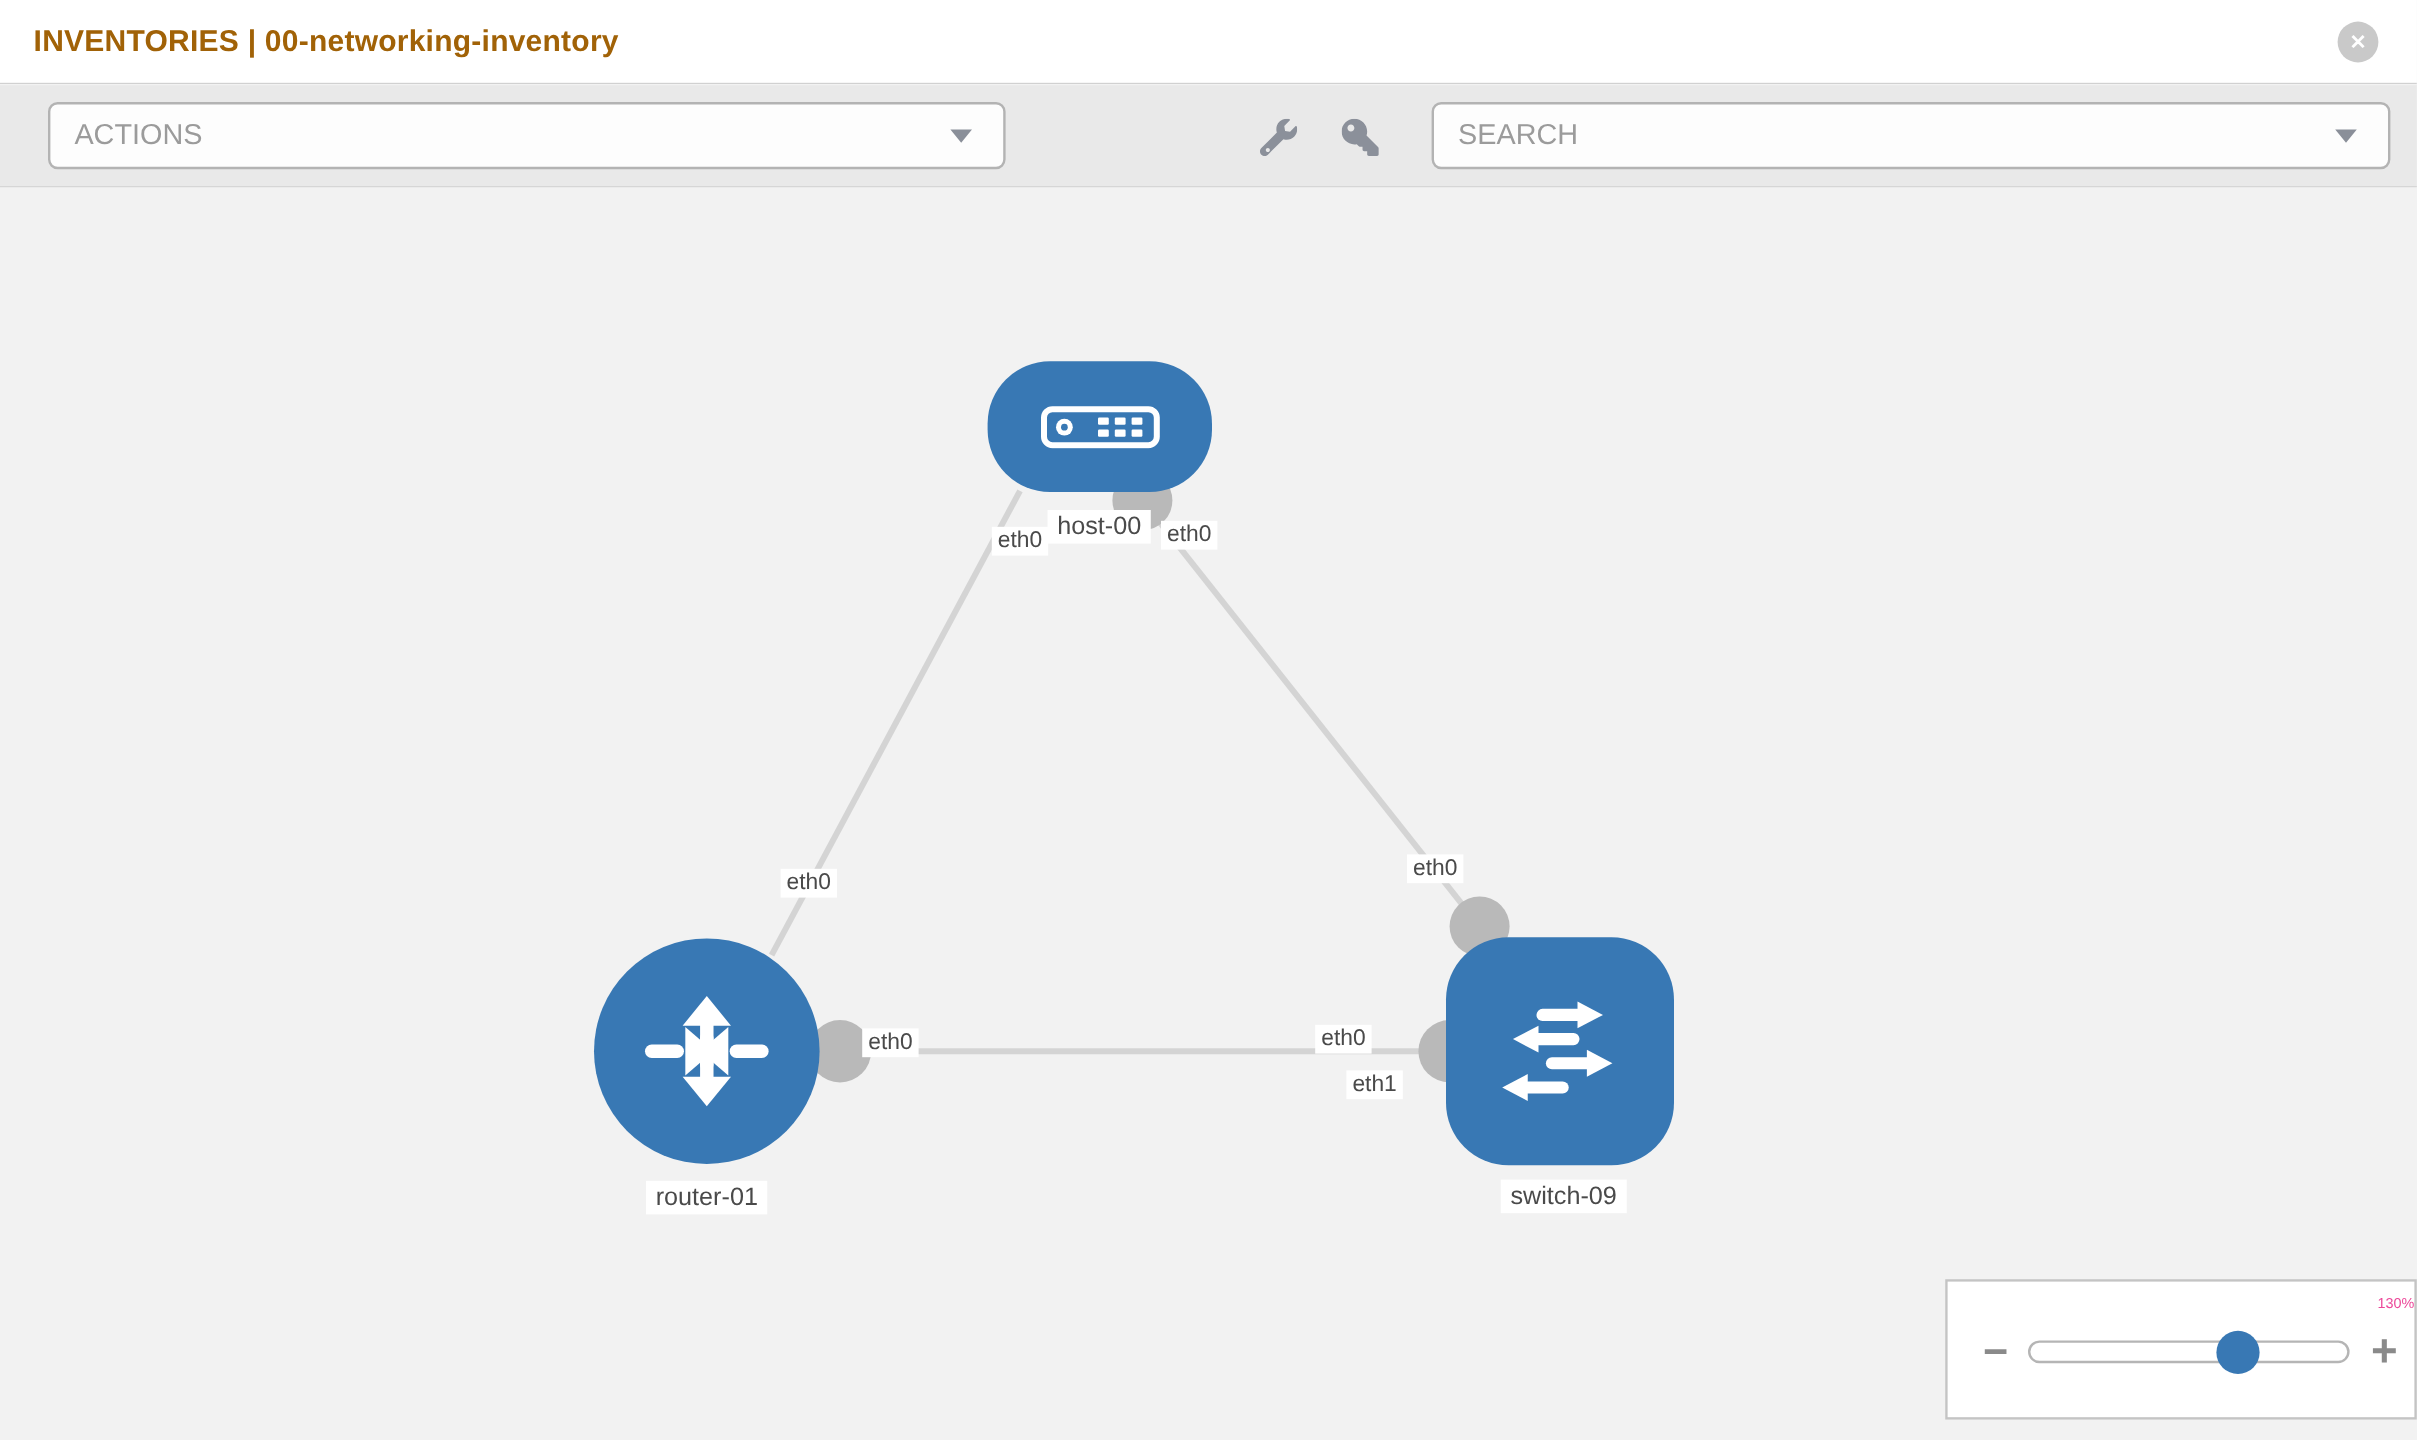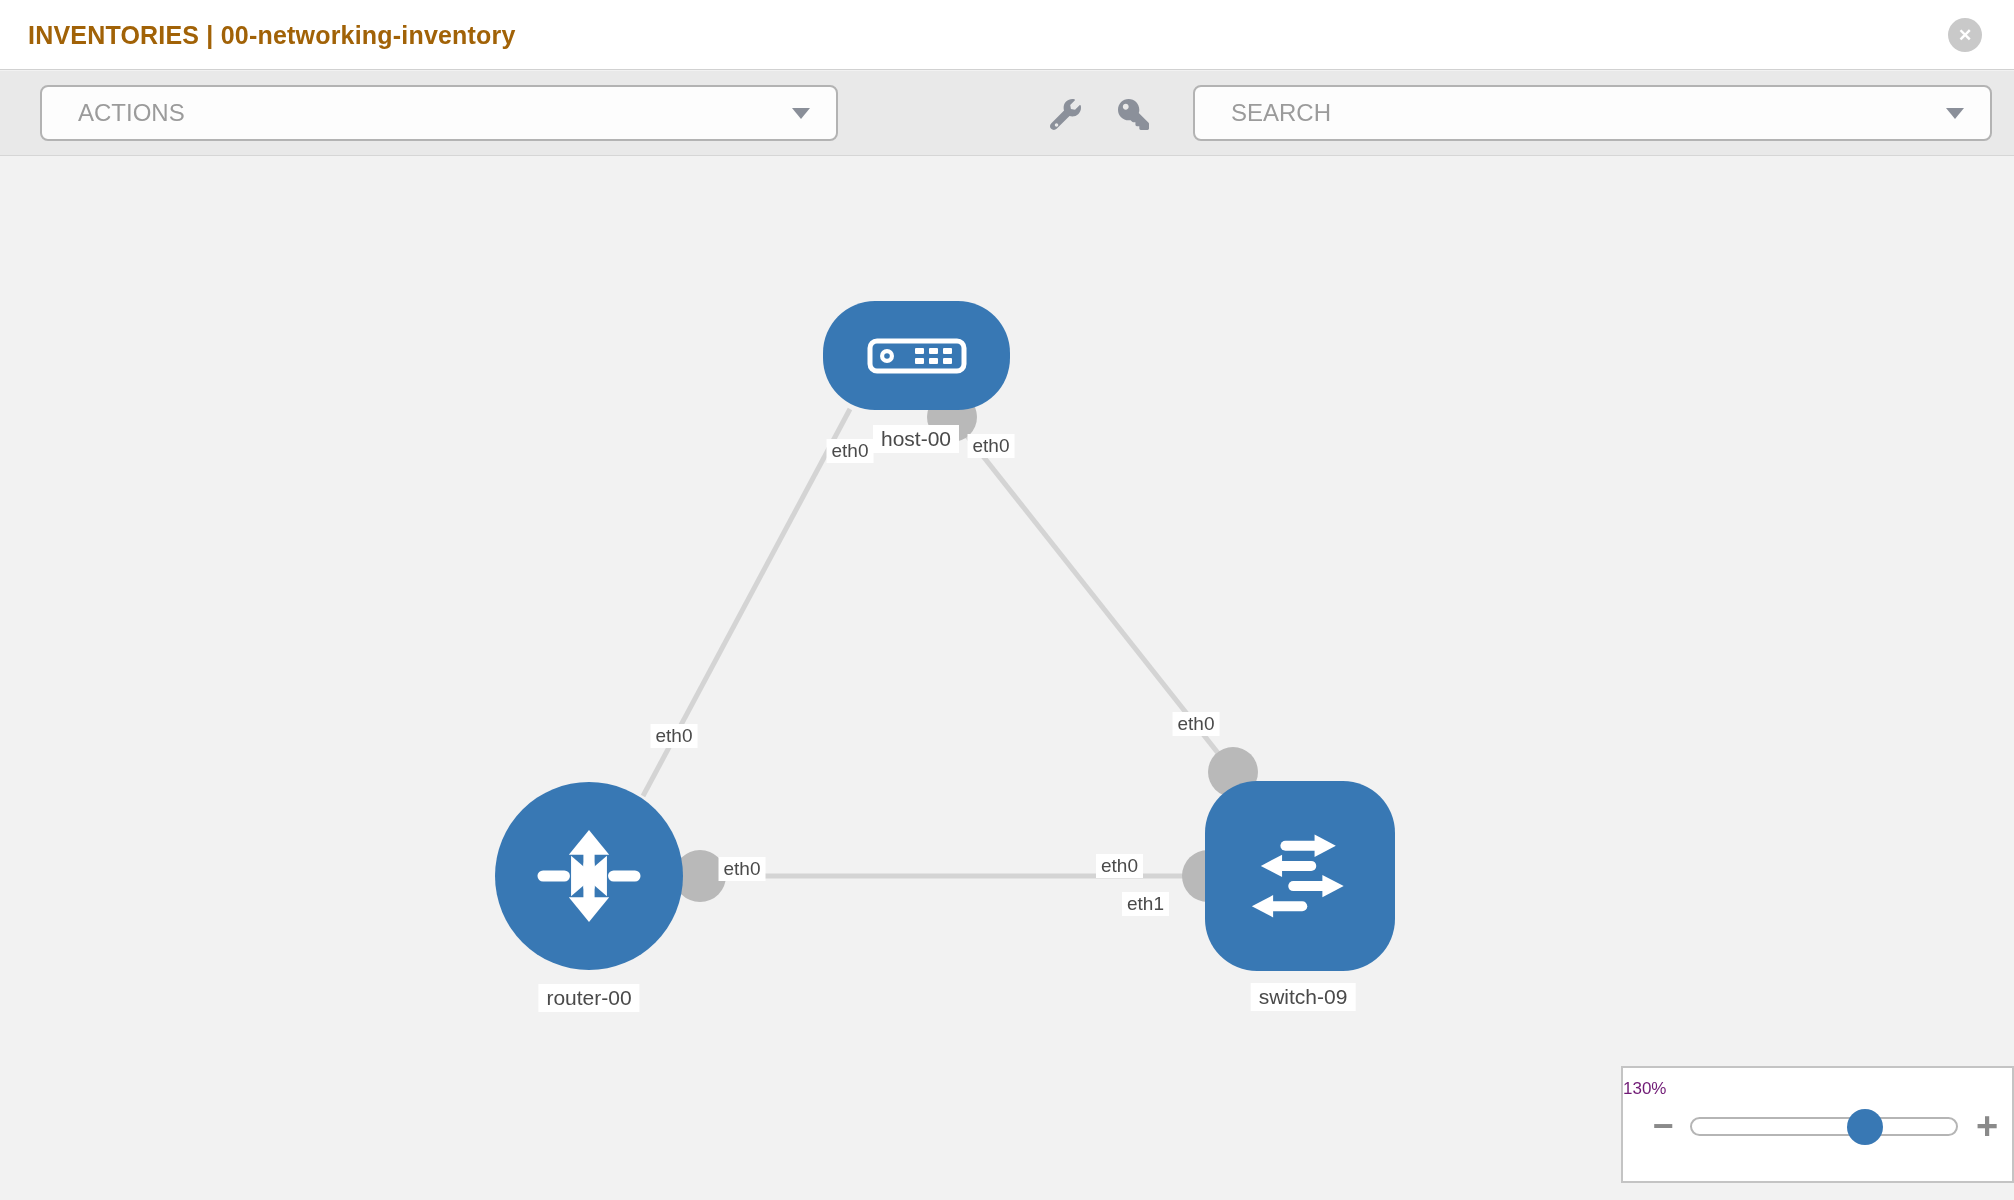--- a/index.html
+++ b/index.html
@@ -19,21 +19,21 @@
             border-radius:50%; background:#c9c9c9; cursor:pointer;
             display:flex; align-items:center; justify-content:center; }
   .close-btn span { color:#ffffff; font-size:17px; font-weight:bold; line-height:1; }
 
   
   .toolbar { position:absolute; top:71px; left:0; width:2014px; height:85px;
              background:#e9e9e9; border-bottom:1px solid #d6d6d6; z-index:10; }
   .select { position:absolute; top:14px; height:56px; background:#fdfdfd;
             border:2px solid #b3b3b3; border-radius:8px;
             display:flex; align-items:center; padding:0 20px; cursor:pointer; }
-  .select-label { font-size:24px; color:#9b9b9b;margin-left:16px; }
+  .select-label { font-size:24px; color:#9b9b9b; }
   .caret { position:absolute; right:26px; top:50%; margin-top:-5px; width:0; height:0;
            border-left:9px solid transparent; border-right:9px solid transparent;
            border-top:11px solid #8a8f99; }
   .actions { left:40px;  width:798px; }
   .search  { left:1193px; width:799px; }
   .tool-btn { position:absolute; top:26px; width:34px; height:34px; cursor:pointer;
               display:flex; align-items:center; justify-content:center; }
   .tool-btn.wrench { left:1048px; }
   .tool-btn.key    { left:1116px; }
 
@@ -52,22 +52,22 @@
 
   .lbl { position:absolute; background:#ffffff; color:#4a4a4a; white-space:nowrap; }
   .node-label { z-index:3; font-size:21px; padding:2px 8px; transform:translate(-50%,-50%); }
   .eth-label  { z-index:3; font-size:19px; padding:1px 5px; transform:translate(-50%,-50%); }
   .eth-label.anchored { transform:translateY(-50%); }
   .eth-label.topmost  { z-index:4; }
 
   
   .zoom-panel { position:absolute; left:1621px; top:926px; width:393px; height:117px;
                 background:#ffffff; border:2px solid #c4c4c4; z-index:5; }
-  .zoom-value { position:absolute; top:11px; left:0; width:100%; text-align:left;
-                font-size:17px; color:#701a75; }
+  .zoom-value { position:absolute; top:11px; left:0; width:100%; text-align:right;
+                font-size:12px; color:#ec4899; }
   .zoom-minus, .zoom-plus { position:absolute; width:36px; height:40px; top:38px;
                 display:flex; align-items:center; justify-content:center;
                 color:#8a8a8a; font-weight:bold; cursor:pointer; }
   .zoom-minus { left:22px; font-size:36px; }
   .zoom-plus  { left:346px; font-size:38px; }
   .zoom-track { position:absolute; left:67px; top:49px; width:268px; height:19px;
                 background:#ffffff; border:2px solid #b5b5b5; border-radius:11px; cursor:pointer; }
   .zoom-handle { position:absolute; left:173px; top:50%; width:36px; height:36px;
                 margin:-18px 0 0 -18px; border-radius:50%; background:#3878b4; cursor:grab; }
 </style>
@@ -162,21 +162,21 @@
         <g fill="#ffffff">
           <polygon points="63,13 63,33 82,23"></polygon>
           <polygon points="34,31 34,51 15,41"></polygon>
           <polygon points="70,49 70,69 89,59"></polygon>
           <polygon points="26,67 26,87 7,77"></polygon>
         </g>
       </svg>
     </div>
 
     <div class="lbl node-label" style="left:916px; top:299px;">host-00</div>
-    <div class="lbl node-label" style="left:589px; top:858px;">router-00</div>
+    <div class="lbl node-label" style="left:589px; top:858px;">router-01</div>
     <div class="lbl node-label" style="left:1303px; top:857px;">switch-09</div>
 
     <div class="lbl eth-label" style="left:850px; top:311px;">eth0</div>
     <div class="lbl eth-label" style="left:991px; top:306px;">eth0</div>
     <div class="lbl eth-label" style="left:674px; top:596px;">eth0</div>
     <div class="lbl eth-label" style="left:1196px; top:584px;">eth0</div>
     <div class="lbl eth-label" style="left:742px; top:729px;">eth0</div>
     <div class="lbl eth-label anchored" style="left:1096px; top:726px;">eth0</div>
     <div class="lbl eth-label topmost anchored" style="left:1122px; top:726px;margin-top:38px;">eth1</div>
 

